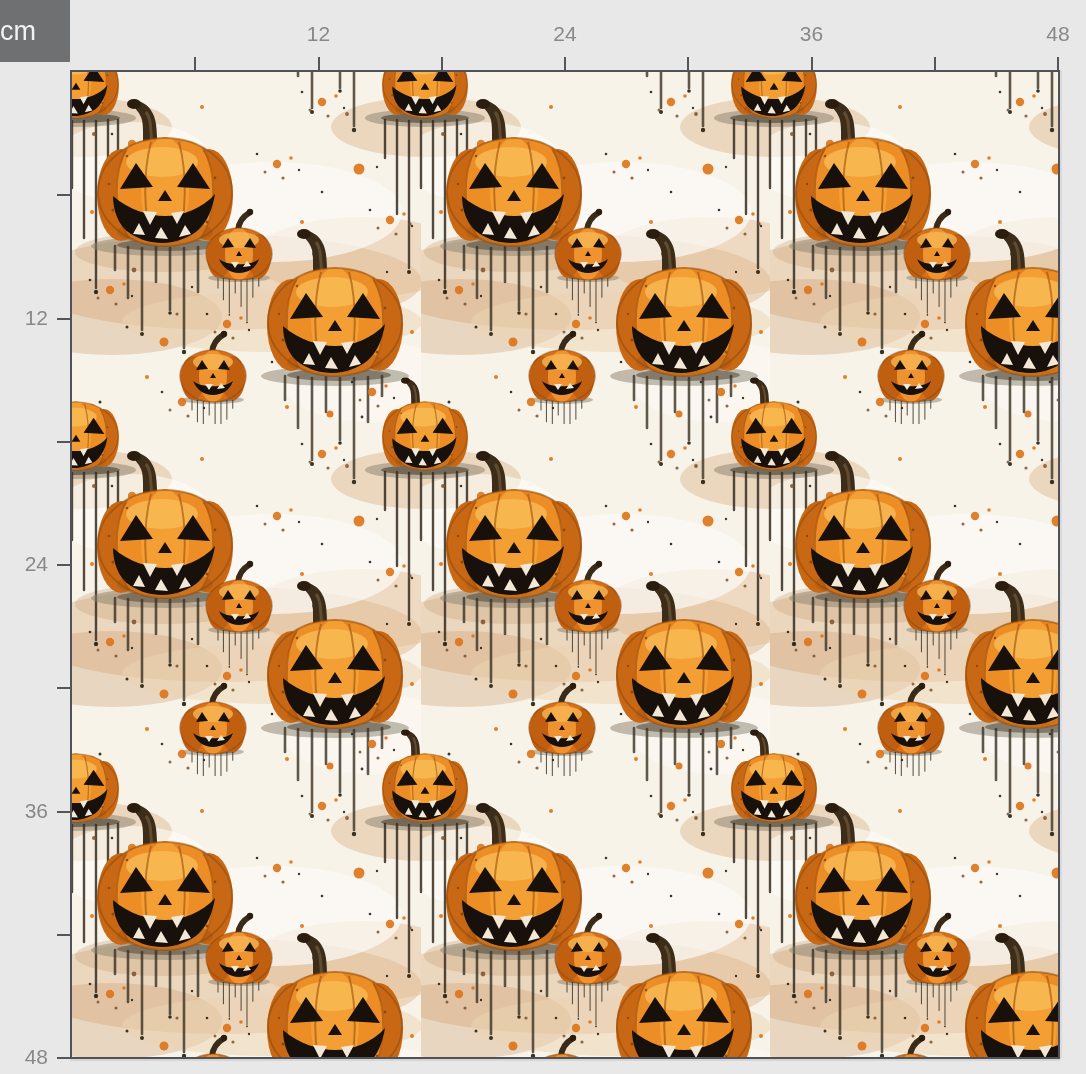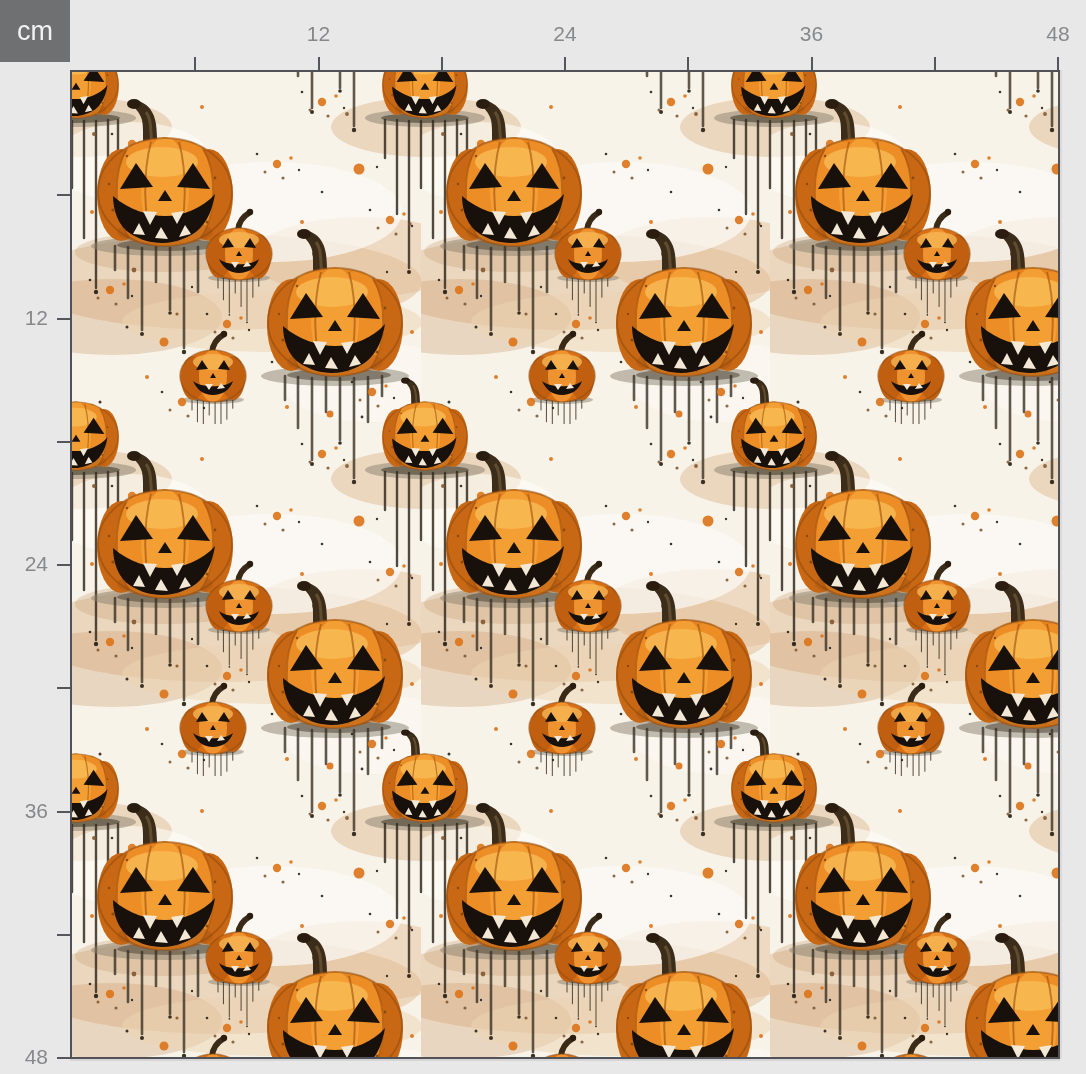--- a/index.html
+++ b/index.html
@@ -11,21 +11,21 @@
   }
   html,body{margin:0;padding:0;}
   body{
     width:1086px;height:1074px;position:relative;overflow:hidden;
     background:var(--ruler-bg);
     font-family:"Liberation Sans", sans-serif;
   }
   .corner{
     position:absolute;left:0;top:0;width:70px;height:62px;
     background:var(--corner-bg);color:var(--corner-text);
-    font-size:27px;line-height:62px;padding-left:17px;box-sizing:border-box;
+    font-size:27px;line-height:62px;box-sizing:border-box;
     user-select:none;
   }
   .ruler{position:absolute;left:0;top:0;width:1086px;height:1074px;pointer-events:none;}
   .tick-h{position:absolute;top:57px;width:2px;height:13px;background:var(--tick);}
   .tick-v{position:absolute;left:57px;width:13px;height:2px;background:var(--tick);}
   .lbl-h{
     position:absolute;top:22px;transform:translateX(-50%);
     color:var(--label);font-size:21px;
   }
   .lbl-v{

